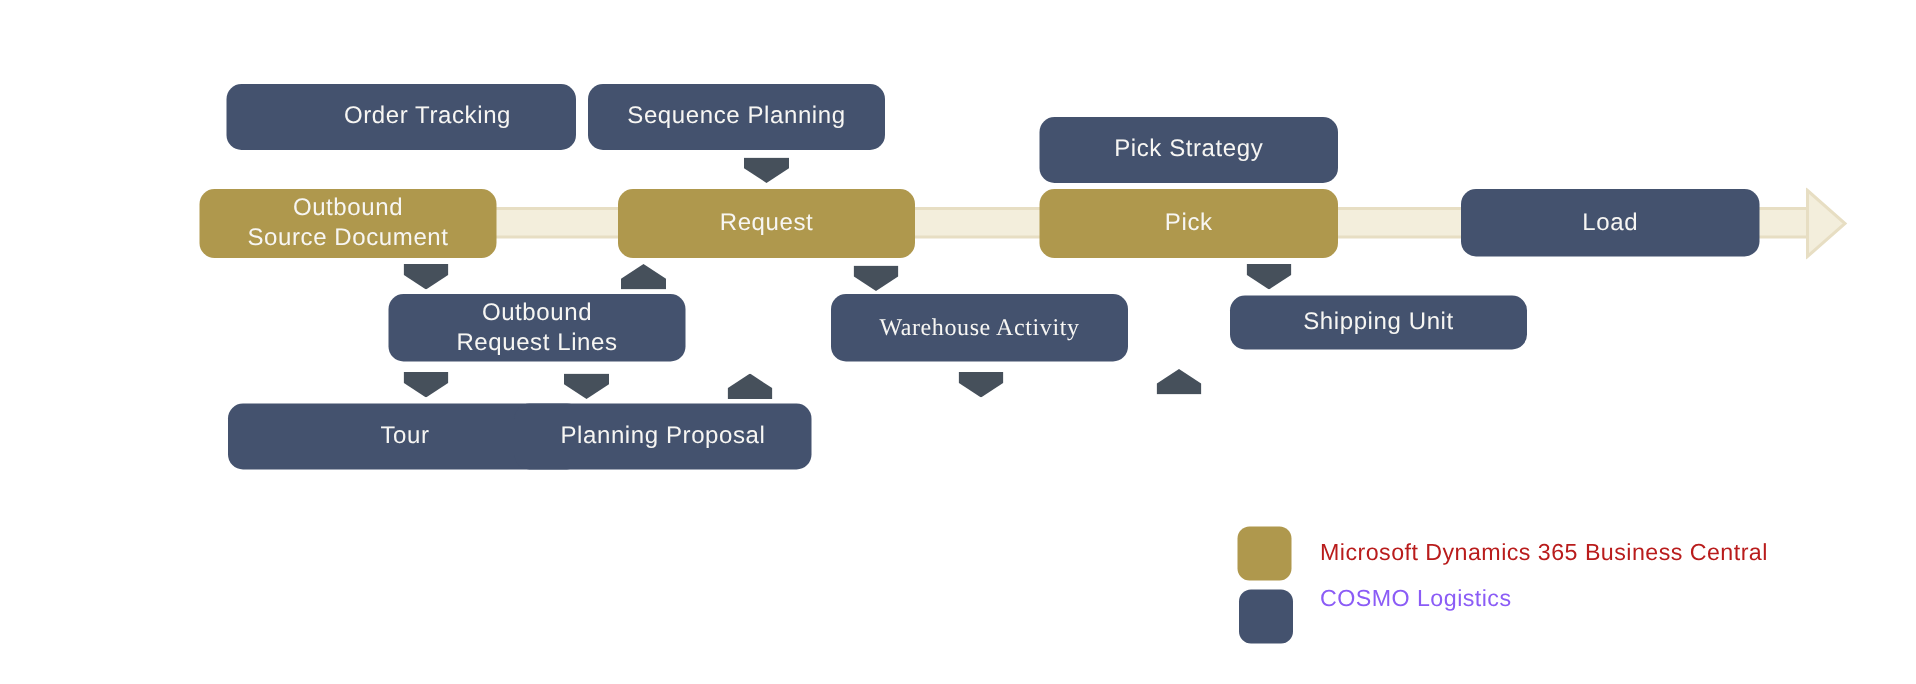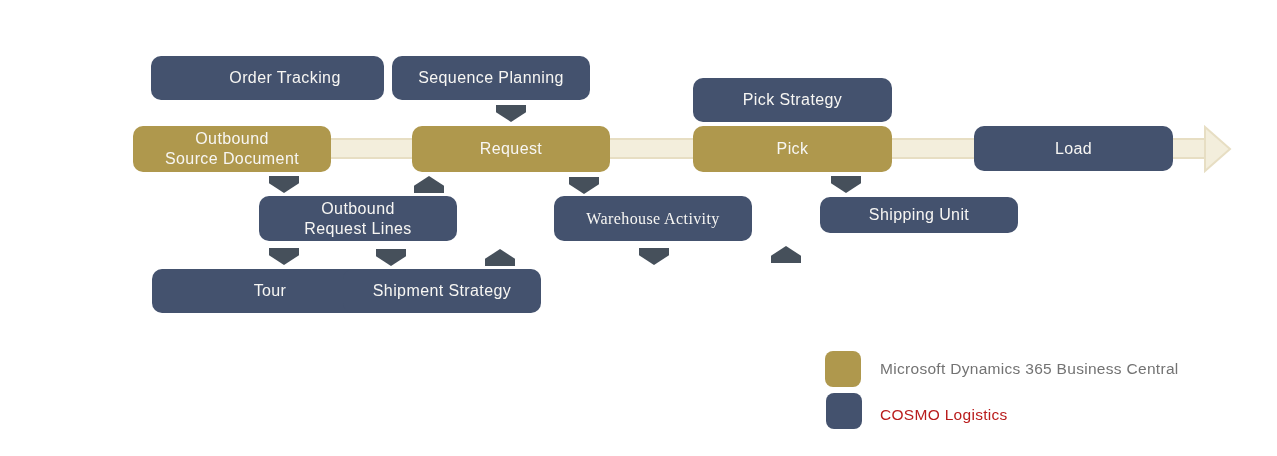--- a/index.html
+++ b/index.html
@@ -94,22 +94,22 @@
   .legend-label {
     position: absolute;
     left: 880px;
     height: 36px;
     display: flex;
     align-items: center;
     font-size: 15.5px;
     letter-spacing: 0.3px;
     z-index: 3;
   }
-  .legend-label.gold { top: 351px; color: #737373; }
-  .legend-label.blue { top: 397px; color: #b91c1c; }
+  .legend-label.gold { top: 351px; color: #b91c1c; }
+  .legend-label.blue { top: 382px; color: #8b5cf6; }
 </style>
 </head>
 <body>
 
 <div class="canvas">
 
   <div class="flow-shaft"></div>
   <svg class="flow-head" width="30" height="48" viewBox="0 0 30 48">
     <polygon points="2,2 27,24 2,46" fill="#F3EEDC" stroke="#E7DEC3" stroke-width="2"></polygon>
   </svg>
@@ -132,20 +132,20 @@
   <div class="node gold n-osd">Outbound
 Source Document</div>
   <div class="node gold n-shipment">Request</div>
   <div class="node blue n-load">Load</div>
   <div class="node gold n-pick">Pick</div>
   <div class="node blue n-orl">Outbound
 Request Lines</div>
   <div class="node blue n-warehouse-activity">Warehouse Activity</div>
   <div class="node blue n-shipping-unit">Shipping Unit</div>
   <div class="node blue n-tour">Tour</div>
-  <div class="node blue n-shipment-proposal">Shipment Strategy</div>
+  <div class="node blue n-shipment-proposal">Planning Proposal</div>
 
   <div class="legend-swatch gold"></div>
   <div class="legend-label gold">Microsoft Dynamics 365 Business Central</div>
   <div class="legend-swatch blue"></div>
   <div class="legend-label blue">COSMO Logistics</div>
 
 </div>
 
 </body></html>

